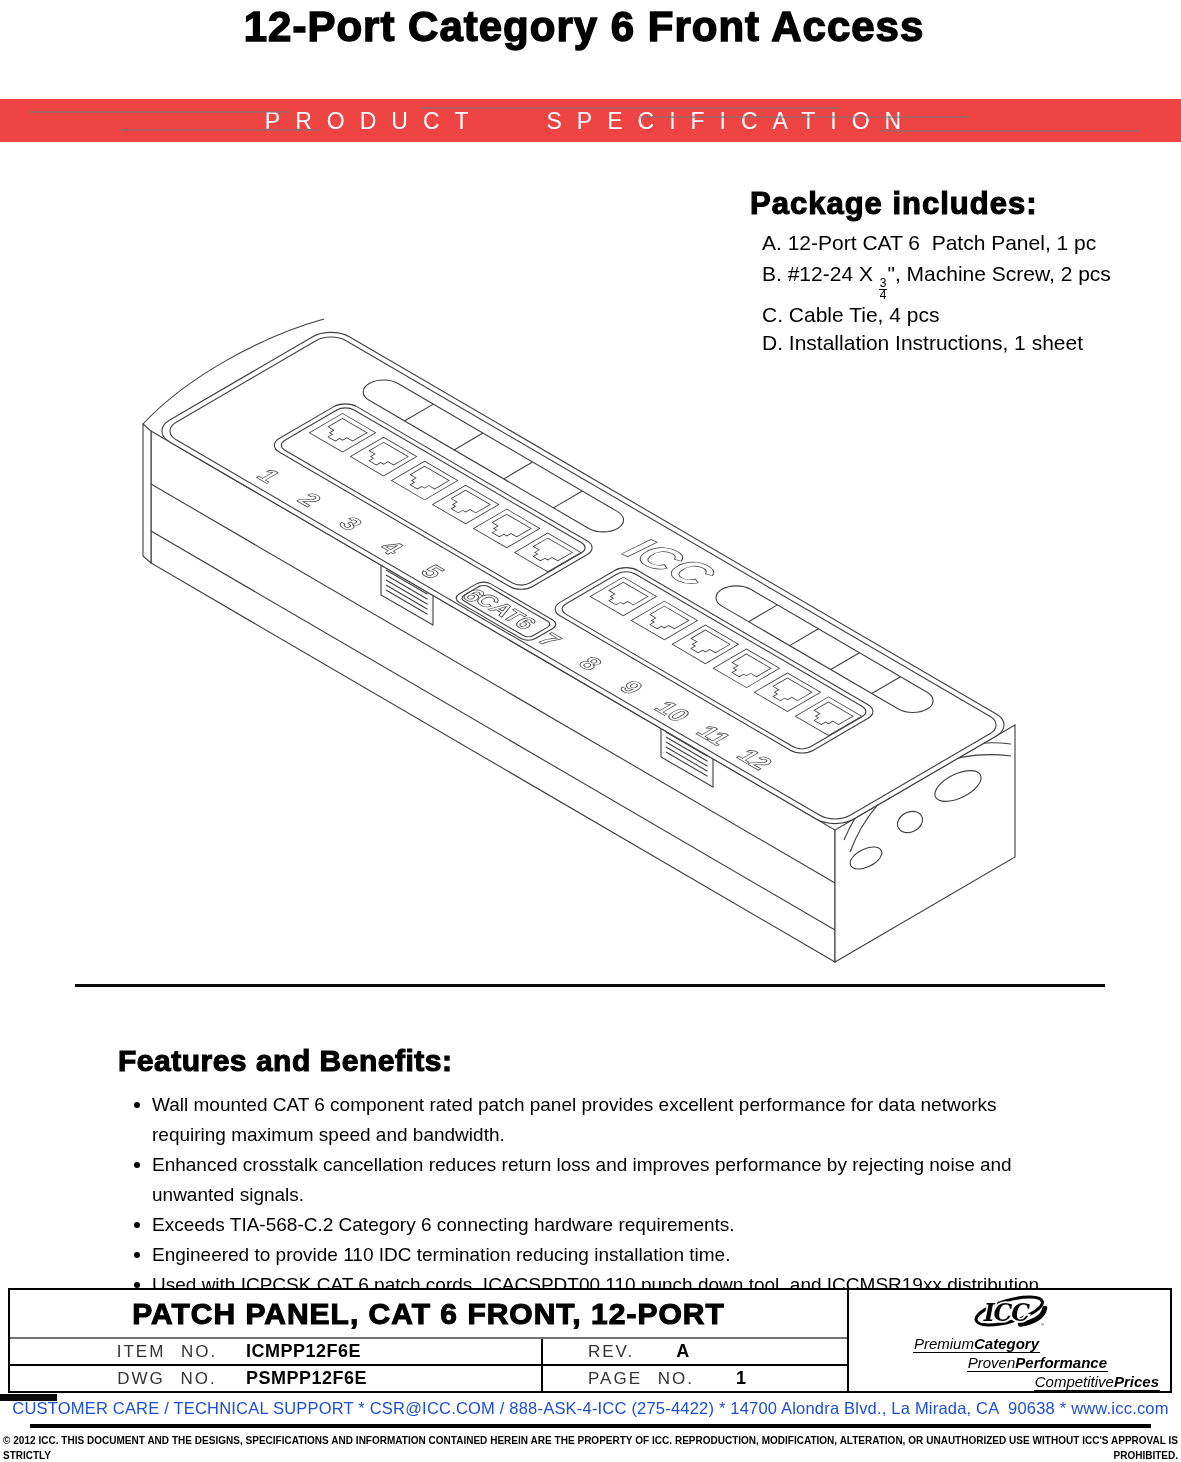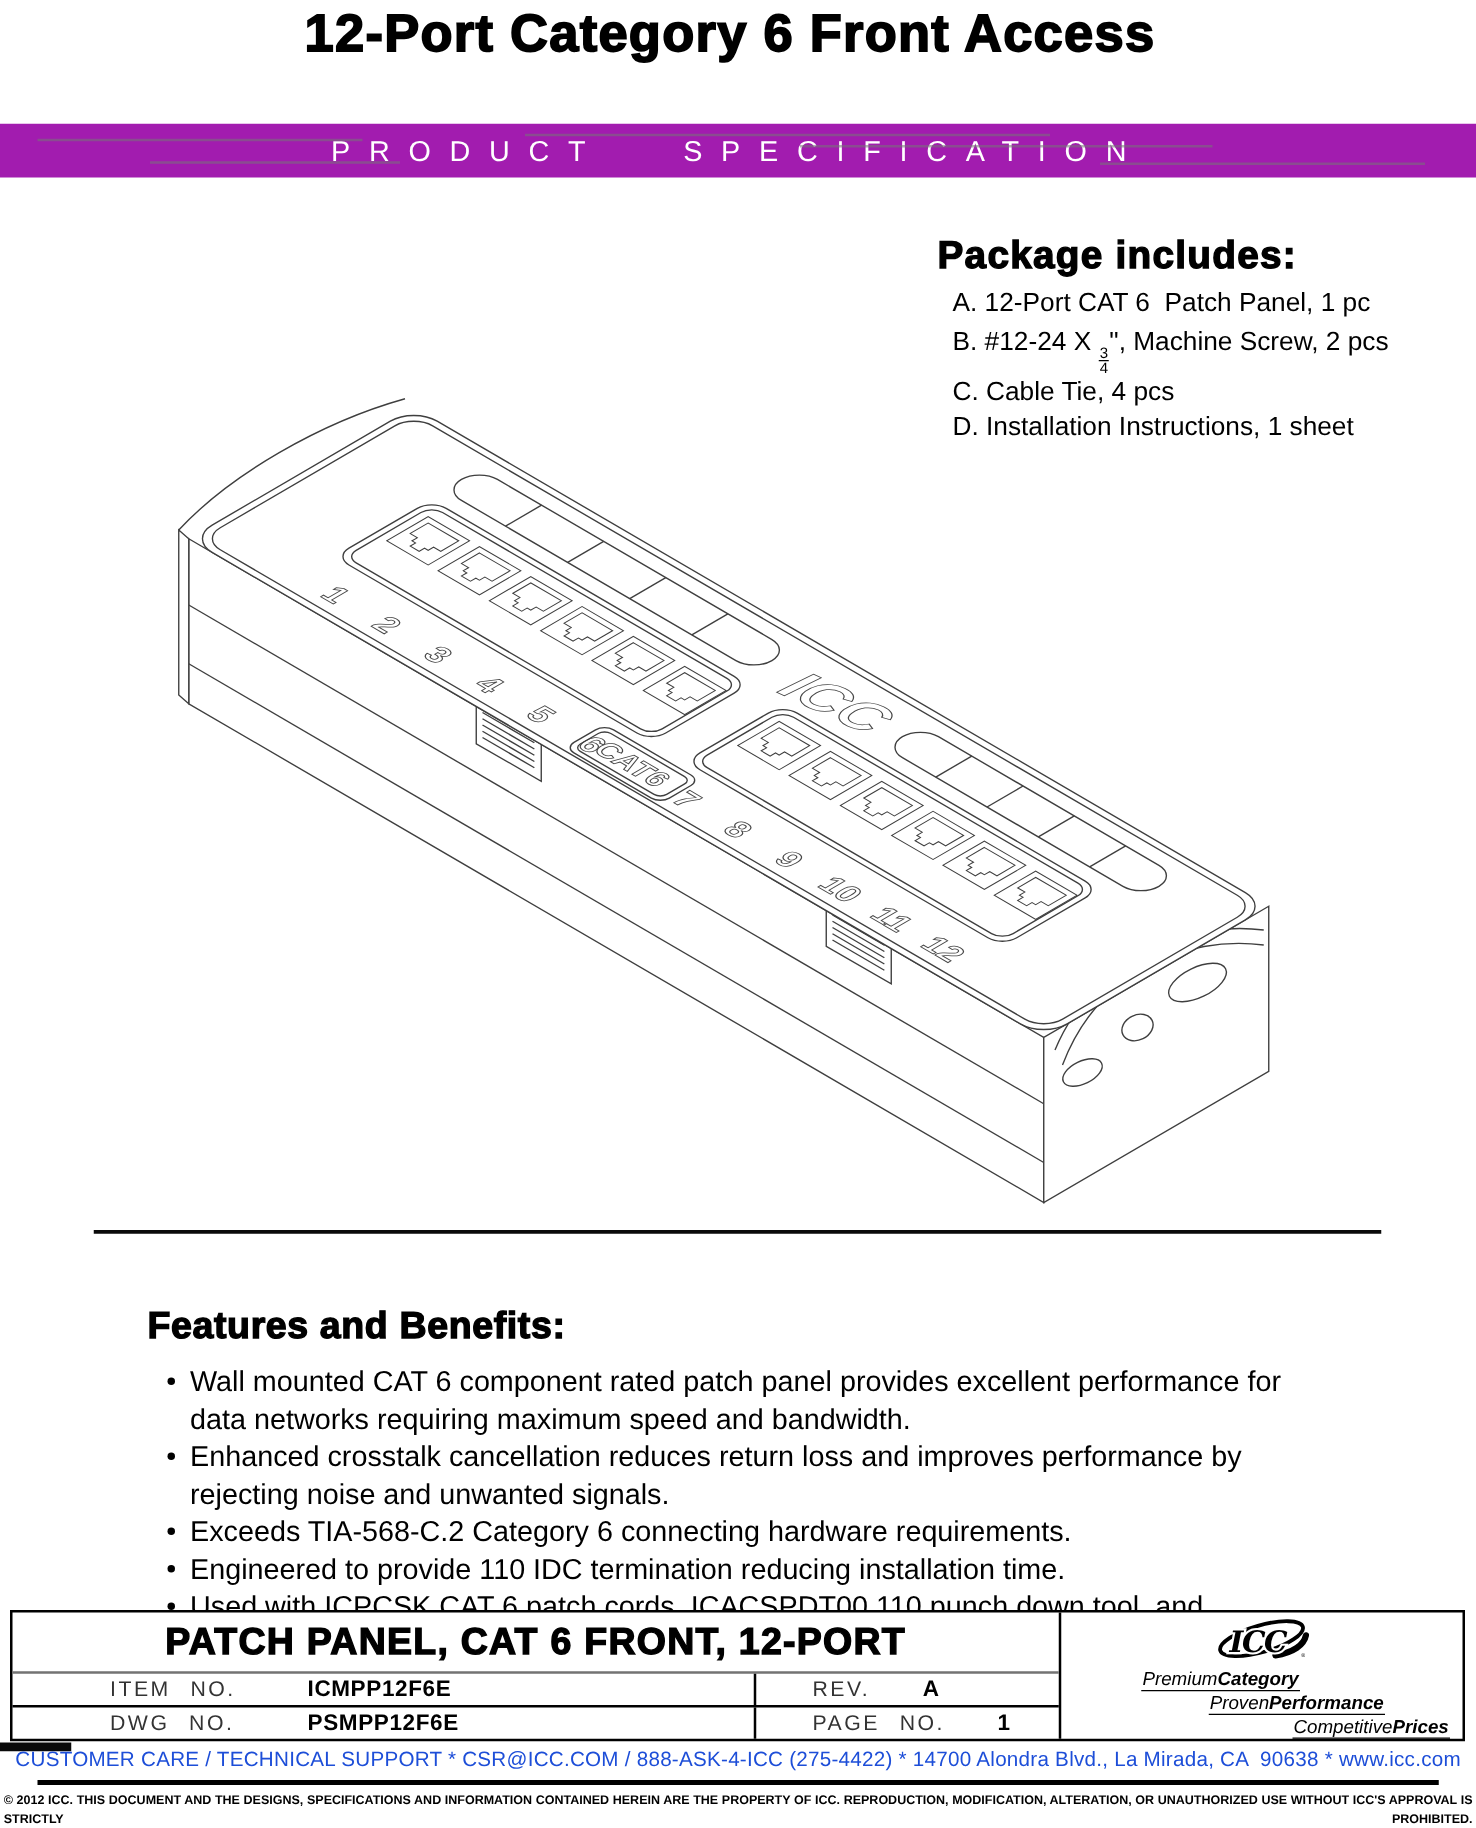--- a/index.html
+++ b/index.html
@@ -6,21 +6,21 @@
   html,body { background:#fff; }
   body { font-family:"Liberation Sans", sans-serif; color:#000; }
   .page { position:relative; width:1181px; height:1462px; background:#fff; overflow:hidden; }
 
   
   .doc-title { position:absolute; top:2px; left:0; width:1140px; text-align:center;
     font-size:42px; font-weight:bold; line-height:50px; letter-spacing:1px;padding-left:28px;
     -webkit-text-stroke:1.4px #000; }
 
   
-  .banner { position:absolute; top:99px; left:0; width:1181px; height:43px; background:#a21caf;
+  .banner { position:absolute; top:99px; left:0; width:1181px; height:43px; background:#ef4444;
     color:#fff; text-align:center; font-size:23px; font-weight:normal; line-height:44px;
     letter-spacing:15px; word-spacing:42px; overflow:hidden; }
   .banner .streak { position:absolute; background:#777; opacity:.55; height:2px; }
   .s1 { top:12px; left:30px;  width:260px; }
   .s2 { top:30px; left:120px; width:200px; }
   .s3 { top:17px; left:640px; width:330px; }
   .s4 { top:31px; left:880px; width:260px; }
   .s5 { top:8px;  left:420px; width:420px; opacity:.35; }
 
   
@@ -39,34 +39,34 @@
   .ln   { fill:none;  stroke:#3f3f3f; stroke-width:1.1; vector-effect:non-scaling-stroke; }
   .face { fill:#fff;  stroke:#3f3f3f; stroke-width:1.1; vector-effect:non-scaling-stroke; }
   .hollow-txt { fill:#fff; stroke:#474747; stroke-width:1; font-weight:bold;
     font-family:"Liberation Sans",sans-serif; }
 
   
   .rule { position:absolute; top:984px; left:75px; width:1030px; height:3px; background:#0a0a0a; }
   .features { position:absolute; top:996px; left:118px; width:990px; }
   .feat-heading { font-size:30px; font-weight:bold; -webkit-text-stroke:1.1px #000; letter-spacing:.5px;margin-top:48px; }
   .feat-list { margin-top:12px; list-style:none; }
-  .feat-list li { position:relative; font-size:23px; line-height:30px; padding-left:34px; width:945px; }
+  .feat-list li { position:relative; font-size:19px; line-height:30px; padding-left:34px; width:945px; }
   .feat-list li::before { content:""; position:absolute; left:16px; top:12px; width:6px; height:6px;
     border-radius:50%; background:#000; }
 
   
   .spec-table { position:absolute; top:1288px; left:8px; width:1164px; height:105px;
     border:2px solid #000; display:flex; background:#fff; }
   .spec-left { width:839px; border-right:2px solid #000; display:flex; flex-direction:column; }
   .spec-title { height:49px; border-bottom:2px solid #737373; display:flex; align-items:center;
     justify-content:center; font-size:30px; font-weight:bold; -webkit-text-stroke:1.1px #000;
     letter-spacing:1px; }
   .spec-row { flex:1; display:flex; align-items:center; }
   .spec-row.first { border-bottom:2px solid #000; }
-  .cell-a { width:595px; display:flex; align-items:center; height:100%; border-right:2px solid #000; }
+  .cell-a { width:533px; display:flex; align-items:center; height:100%; border-right:2px solid #000;text-align:center; }
   .cell-b { flex:1; display:flex; align-items:center; height:100%; }
   .t-label { font-size:17px; color:#333; letter-spacing:2px; word-spacing:9px; }
   .t-value { font-size:18px; font-weight:bold; letter-spacing:.5px; }
   .cell-a .t-label { margin-left:78px; width:158px; }
   .cell-b .t-label { margin-left:45px; }
   .cell-b .t-value { margin-left:42px; }
 
   
   .logo-cell { flex:1; padding-top:3px; display:flex; flex-direction:column; align-items:stretch; }
   .logo-svg { width:212px; height:62px; margin:0 auto; display:block; }

